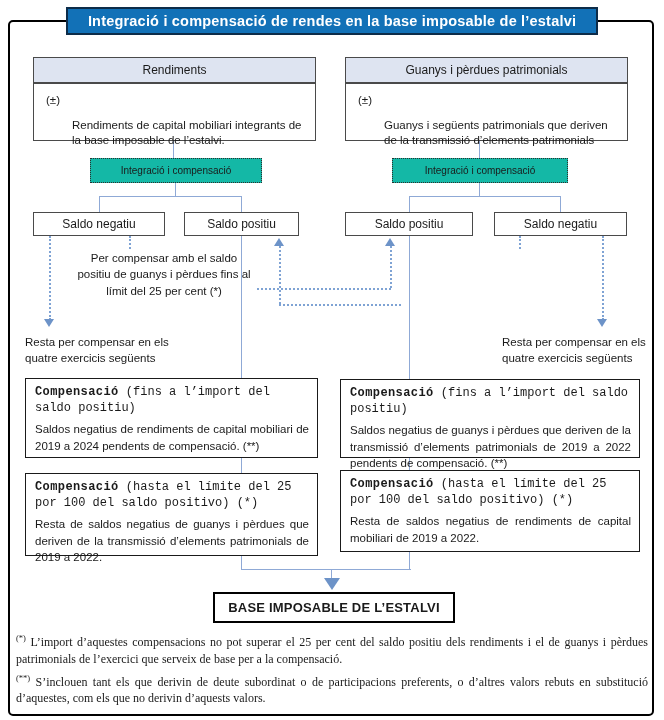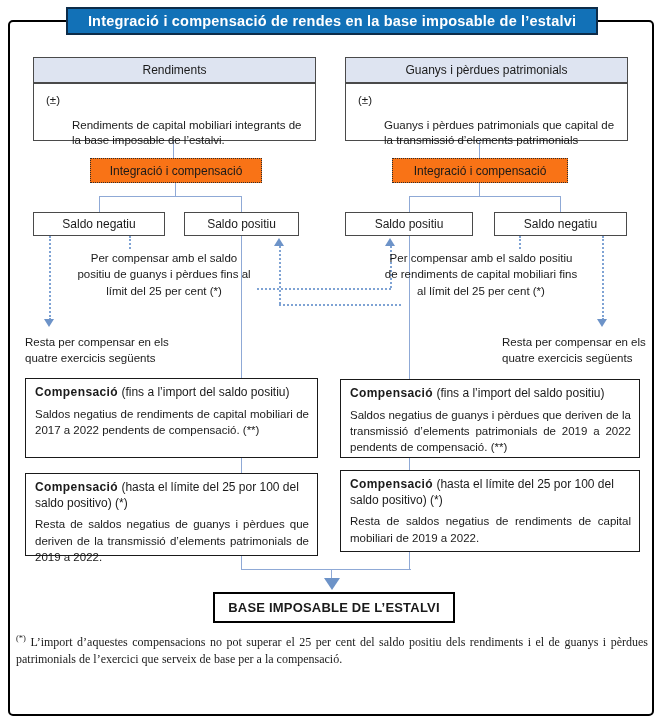--- a/index.html
+++ b/index.html
@@ -21,33 +21,33 @@
     display:flex; align-items:center; justify-content:center; font-size:12px; z-index:2;
   }
   .input-box {
     background:#fff; border:1.5px solid #4a4a4a; z-index:2;
     display:flex; gap:12px; padding:9px 10px 6px 12px; font-size:11.5px; line-height:1.32;
   }
   .input-box .sign { flex:0 0 auto; }
   .input-box .txt  { flex:1 1 auto;margin-top:25px; }
 
   .dashed-box {
-    background:#f97316; border:1.5px dotted #2e2e2e; z-index:2;
-    display:flex; align-items:center; justify-content:center; font-size:12px;
+    background:#14b8a6; border:1.5px dotted #2e2e2e; z-index:2;
+    display:flex; align-items:center; justify-content:center; font-size:10px;
   }
   .saldo-box {
     background:#fff; border:1.5px solid #4a4a4a; z-index:2;
     display:flex; align-items:center; justify-content:center; font-size:12px;
   }
 
   .note  { font-size:11.5px; line-height:1.42; text-align:center; z-index:2; }
   .resta { font-size:11.5px; line-height:1.42; text-align:left;  z-index:2; }
 
   .comp-box { background:#fff; border:1.5px solid #1a1a1a; z-index:2; padding:6px 8px 4px 9px; font-size:11.5px; }
-  .comp-title { font-size:12px; line-height:1.3; margin-bottom:5px; }
+  .comp-title { font-size:12px; line-height:1.3; margin-bottom:5px;font-family:Liberation Mono, monospace; }
   .comp-title b { letter-spacing:.4px; }
   .comp-body { text-align:justify; line-height:1.42; }
 
   .base-box {
     background:#fff; border:2px solid #000; z-index:2;
     display:flex; align-items:center; justify-content:center;
     font-weight:bold; font-size:13px; letter-spacing:.2px;
   }
 
   .footnotes { font-size:12px; line-height:1.4; z-index:2;font-family:Liberation Serif, serif; }
@@ -100,47 +100,46 @@
   <div class="abs arr-up" style="left:274px; top:238px;"></div>
 
   <div class="abs resta" style="left:25px; top:334px; width:168px;">Resta per compensar en els quatre exercicis següents</div>
 
   <div class="abs vline" style="left:241px; top:236px; height:142px;"></div>
   <div class="abs vline" style="left:241px; top:458px; height:15px;"></div>
   <div class="abs vline" style="left:241px; top:556px; height:14px;"></div>
 
   <div class="abs comp-box" style="left:25px; top:378px; width:293px; height:80px;">
     <div class="comp-title"><b>Compensació</b> <span>(fins a l’import del saldo positiu)</span></div>
-    <div class="comp-body">Saldos negatius de rendiments de capital mobiliari de 2017 a 2022 pendents de compensació. (**)</div>
+    <div class="comp-body">Saldos negatius de rendiments de capital mobiliari de 2019 a 2024 pendents de compensació. (**)</div>
   </div>
   <div class="abs comp-box" style="left:25px; top:473px; width:293px; height:83px;">
     <div class="comp-title"><b>Compensació</b> <span>(hasta el límite del 25 por 100 del saldo positivo) (*)</span></div>
     <div class="comp-body">Resta de saldos negatius de guanys i pèrdues que deriven de la transmissió d’elements patrimonials de 2019 a 2022.</div>
   </div>
 
   <div class="abs col-header" style="left:345px; top:57px; width:283px; height:26px;text-align:right;">Guanys i pèrdues patrimonials</div>
   <div class="abs input-box" style="left:345px; top:83px; width:283px; height:58px;">
     <span class="sign">(±)</span>
-    <span class="txt">Guanys i pèrdues patrimonials que capital de la transmissió d’elements patrimonials</span>
+    <span class="txt">Guanys i següents patrimonials que deriven de la transmissió d’elements patrimonials</span>
   </div>
 
   <div class="abs vline" style="left:479px; top:141px; height:17px;"></div>
   <div class="abs dashed-box" style="left:392px; top:158px; width:176px; height:25px;">Integració i compensació</div>
   <div class="abs vline" style="left:479px; top:183px; height:13px;"></div>
   <div class="abs hline" style="left:409px; top:196px; width:152px;"></div>
   <div class="abs vline" style="left:409px; top:196px; height:16px;"></div>
   <div class="abs vline" style="left:560px; top:196px; height:16px;"></div>
 
   <div class="abs saldo-box" style="left:345px; top:212px; width:128px; height:24px;">Saldo positiu</div>
   <div class="abs saldo-box" style="left:494px; top:212px; width:133px; height:24px;">Saldo negatiu</div>
 
   <div class="abs dvline" style="left:519px; top:236px; height:13px;"></div>
   <div class="abs dvline" style="left:602px; top:236px; height:84px;"></div>
   <div class="abs arr-down" style="left:597px; top:319px;"></div>
-  <div class="abs note" style="left:383px; top:250px; width:196px;">Per compensar amb el saldo positiu de rendiments de capital mobiliari fins al límit del 25 per cent (*)</div>
   <div class="abs resta" style="left:502px; top:334px; width:155px;">Resta per compensar en els quatre exercicis següents</div>
 
   <div class="abs vline" style="left:409px; top:236px; height:143px;"></div>
   <div class="abs vline" style="left:409px; top:456px; height:14px;"></div>
   <div class="abs vline" style="left:409px; top:552px; height:18px;"></div>
 
   <div class="abs comp-box" style="left:340px; top:379px; width:300px; height:79px;">
     <div class="comp-title"><b>Compensació</b> <span>(fins a l’import del saldo positiu)</span></div>
     <div class="comp-body">Saldos negatius de guanys i pèrdues que deriven de la transmissió d’elements patrimonials de 2019 a 2022 pendents de compensació. (**)</div>
   </div>
@@ -149,15 +148,16 @@
     <div class="comp-body">Resta de saldos negatius de rendiments de capital mobiliari de 2019 a 2022.</div>
   </div>
 
   <div class="abs hline" style="left:241px; top:569px; width:170px;"></div>
   <div class="abs vline" style="left:331px; top:569px; height:10px;"></div>
   <div class="abs arr-down-big" style="left:324px; top:578px;"></div>
   <div class="abs base-box" style="left:213px; top:592px; width:242px; height:31px;">BASE IMPOSABLE DE L’ESTALVI</div>
 
   <div class="abs footnotes" style="left:16px; top:633px; width:632px;">
     <p><sup>(*)</sup> <span>L’import d’aquestes compensacions no pot superar el 25 per cent del saldo positiu dels rendiments i el de guanys i pèrdues patrimonials de l’exercici que serveix de base per a la compensació.</span></p>
+    <p><sup>(**)</sup> <span>S’inclouen tant els que derivin de deute subordinat o de participacions preferents, o d’altres valors rebuts en substitució d’aquestes, com els que no derivin d’aquests valors.</span></p>
   </div>
 
 </div>
 
 </body></html>

